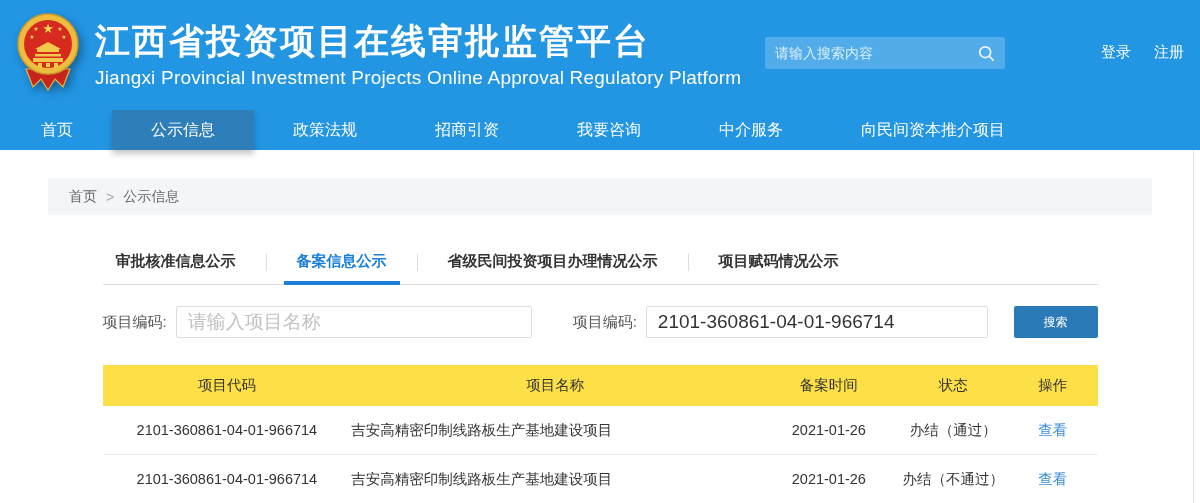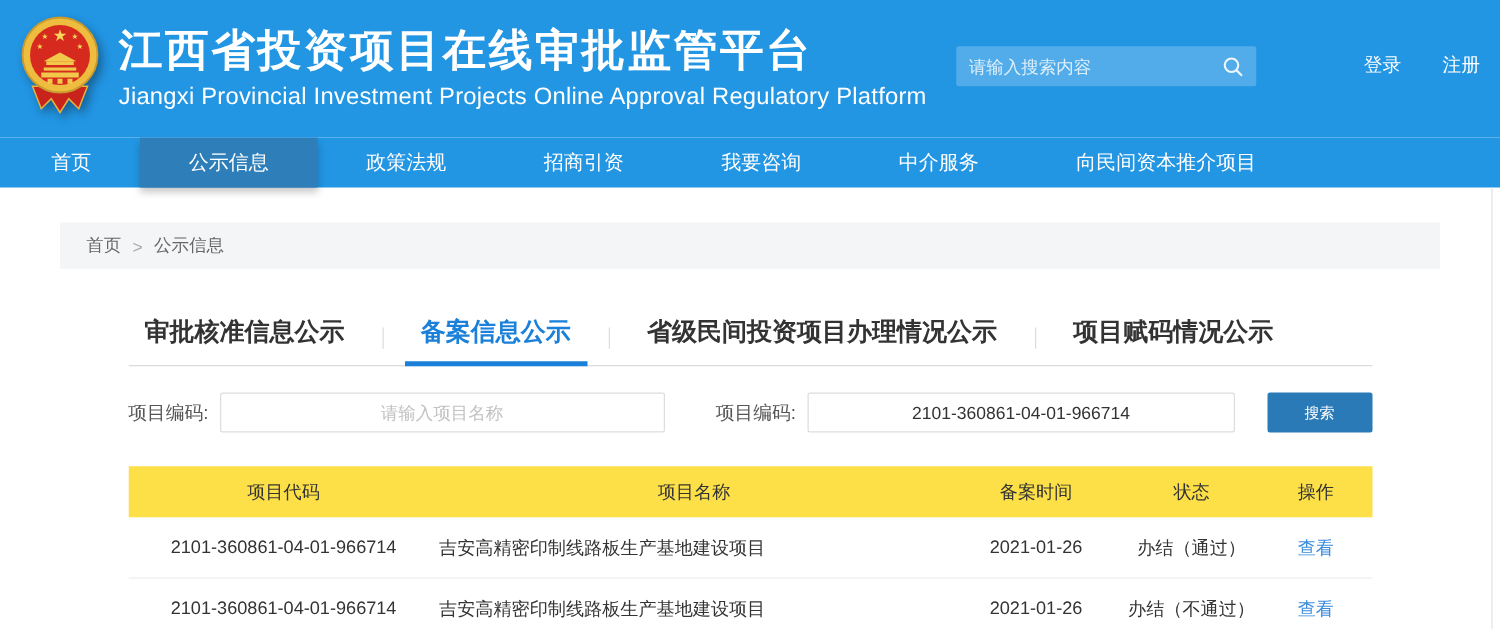--- a/index.html
+++ b/index.html
@@ -10,52 +10,52 @@
   .header { position:relative; height:110px; background:#2295e3; }
   .emblem { position:absolute; left:16px; top:9px; filter:drop-shadow(3px 4px 4px rgba(0,0,0,.35)); }
   .title-block { position:absolute; left:95px; top:21px; color:#fff; }
   .title { font-size:35px; font-weight:bold; letter-spacing:2px; line-height:40px; }
   .subtitle { font-size:19px; margin-top:6px; letter-spacing:.2px; }
   .header-search { position:absolute; left:765px; top:37px; width:240px; height:32px;
     background:rgba(255,255,255,.22); border-radius:2px; display:flex; align-items:center; padding:0 10px; }
   .header-search input { flex:1; background:transparent; border:none; outline:none;
     color:#fff; font-size:14px; font-family:inherit; }
   .header-search input::placeholder { color:rgba(255,255,255,.8); }
-  .auth { position:absolute; right:16px; top:43px; color:#fff; font-size:15px; display:flex; gap:33px; }
+  .auth { position:absolute; right:16px; top:43px; color:#fff; font-size:15px; display:flex; gap:23px; }
   .auth span { cursor:pointer; }
 
   
   .nav { height:40px; background:#2295e3; display:flex; padding-left:2px; }
   .nav-item { color:#fff; font-size:16px; display:flex; align-items:center;
     padding:0 39px; cursor:pointer; white-space:nowrap; }
   .nav-item.active { background:#2e7eba; box-shadow:0 4px 6px rgba(0,0,0,.22); }
 
   
   .page { width:1104px; margin:0 auto; }
   .breadcrumb { margin-top:28px; height:37px; background:#f3f5f7; display:flex;
     align-items:center; padding-left:21px; font-size:14px; color:#666; }
   .breadcrumb .sep { color:#aaa; margin:0 9px; }
   .breadcrumb .crumb { cursor:pointer; }
 
   .inner { width:995px; margin:0 auto; }
 
   
   .tabs { margin-top:31px; display:flex; align-items:flex-end; border-bottom:1px solid #dcdcdc; }
-  .tab { font-size:20px; font-weight:bold; color:#333; padding:6px 13px 13px;
+  .tab { font-size:15px; font-weight:bold; color:#333; padding:6px 13px 13px;
     position:relative; cursor:pointer; white-space:nowrap; }
   .tab.active { color:#1a80d9; }
   .tab.active::after { content:""; position:absolute; left:0; right:0; bottom:-1px;
     height:4px; background:#1a80d9; }
   .tab-sep { width:1px; height:17px; background:#ddd; margin:0 17px 13px; }
 
   
   .filter { margin-top:21px; display:flex; align-items:center; font-size:15px; color:#555; }
   .filter label { margin-right:9px; white-space:nowrap; }
   .ipt { height:32px; border:1px solid #ddd; border-radius:2px; padding:0 11px;
-    font-size:14px; color:#333; font-family:inherit; outline:none;text-align:center; }
+    font-size:19px; color:#333; font-family:inherit; outline:none; }
   .ipt::placeholder { color:#c2c2c2; }
   .ipt-name { width:356px; }
   .ipt-code { width:342px; margin-right:0; }
   .lbl-code { margin-left:41px; }
   .search-btn { margin-left:auto; width:84px; height:32px; background:#2b7ab8; color:#fff;
     font-size:12px; border:none; border-radius:2px; cursor:pointer; font-family:inherit; }
 
   
   .table { margin-top:27px; font-size:14.5px; color:#333; }
   .trow { display:flex; align-items:center; }

